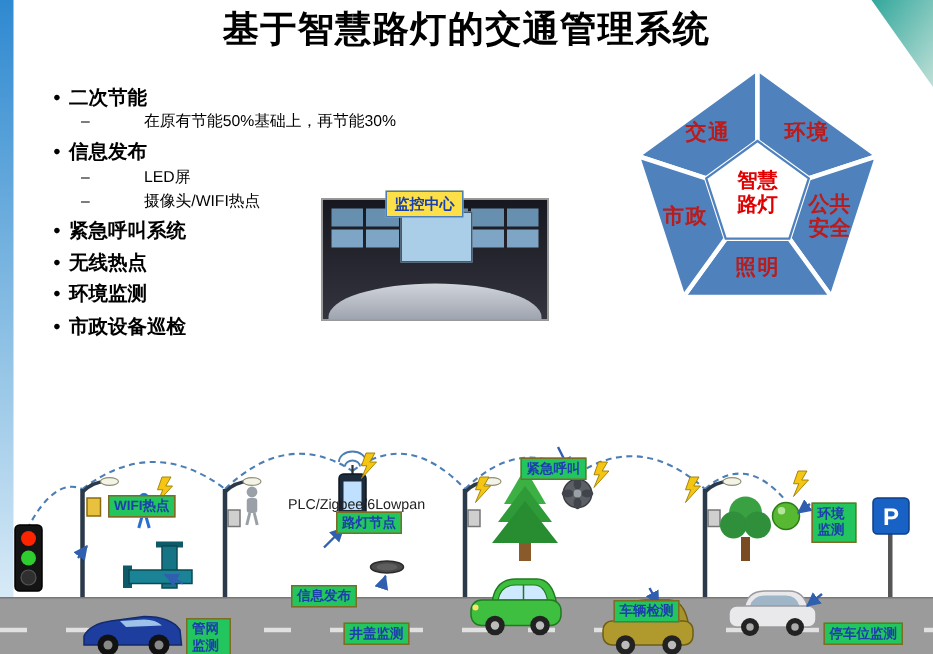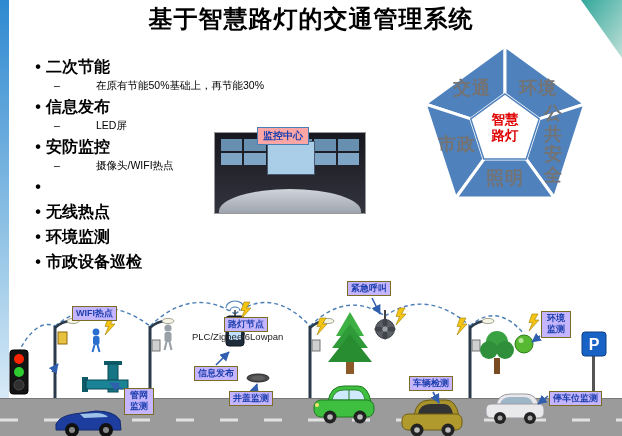--- a/index.html
+++ b/index.html
@@ -4,49 +4,49 @@
 <style>
   html,body{margin:0;padding:0;}
   .slide{position:relative;width:622px;height:436px;background:#ffffff;overflow:hidden;
          font-family:"Liberation Sans","DejaVu Sans",sans-serif;}
   .accent{position:absolute;left:0;top:0;width:9px;height:100%;
           background:linear-gradient(#2f89d0,#9cc9e8 60%,#e8f3fb);}
   .corner{position:absolute;right:0;top:0;}
   .title{position:absolute;left:10px;right:10px;top:3px;text-align:center;
          font-size:24px;font-weight:bold;color:#000;letter-spacing:1px;}
   .bullets{position:absolute;left:30px;top:52px;width:280px;color:#000;}
-  .b-item{display:flex;align-items:flex-end;font-size:16px;font-weight:bold;margin:5px 0 2px;line-height:1.25;}
+  .b-item{display:flex;align-items:flex-end;font-size:13px;font-weight:bold;margin:5px 0 2px;line-height:1.25;}
   .b-dot{width:16px;display:inline-block;text-align:center;flex:0 0 16px;}
   .b-dot::before{content:"•";}
   .b-sub{display:flex;align-items:flex-start;font-size:10.5px;margin:1px 0 3px 24px;line-height:1.25;gap:28px;}
   .b-dash{width:14px;display:inline-block;flex:0 0 14px;}
   .b-dash::before{content:"–";}
 
   .monitor-photo{position:absolute;left:214px;top:132px;width:150px;height:80px;
                  background:linear-gradient(#17171f,#34343f);border:1px solid #999;overflow:hidden;}
   .m-wall{position:absolute;left:6px;top:6px;right:6px;height:40px;}
   .m-row{display:flex;gap:2px;height:12px;margin-bottom:2px;}
   .m-scr{flex:1;background:#6f9cc0;opacity:.9;}
   .r2 .m-scr{background:#88b4d6;}
   .m-big{position:absolute;left:46px;top:2px;width:46px;height:32px;background:#aacde8;border:1px solid #4a5a6e;}
   .m-desk{position:absolute;left:4px;bottom:-2px;width:142px;height:26px;
           background:linear-gradient(#d0d4db,#9aa0ab);border-radius:70% 70% 0 0/120% 120% 0 0;}
-  .monitor-tag{position:absolute;left:257px;top:127px;background:#fca5a5;border:1px solid #4a7eb5;
+  .monitor-tag{position:absolute;left:257px;top:127px;background:#fde047;border:1px solid #4a7eb5;
                color:#1a3fae;font-size:10px;font-weight:bold;padding:1px 5px;white-space:nowrap;}
 
   .pent-svg{position:absolute;left:410px;top:38px;}
-  .pent-label{position:absolute;transform:translate(-50%,-50%);color:#737373;font-weight:bold;
-              font-size:18px;text-align:center;line-height:1.15;letter-spacing:1px;}
+  .pent-label{position:absolute;transform:translate(-50%,-50%);color:#b91c1c;font-weight:bold;
+              font-size:14px;text-align:center;line-height:1.15;letter-spacing:1px;}
   .pent-label.wrap2{width:28px;letter-spacing:0;}
   .pent-center{position:absolute;transform:translate(-50%,-50%);color:#e00000;font-weight:bold;
                font-size:13.5px;text-align:center;line-height:1.15;width:30px;}
 
   .scene-svg{position:absolute;left:0;top:268px;}
-  .tag{position:absolute;background:#c4b5fd;border:1px solid #7d6c24;color:#1d3fae;
-       font-weight:bold;font-size:9px;padding:1px 3px;line-height:1.25;text-align:center;white-space:nowrap;}
+  .tag{position:absolute;background:#22c55e;border:1px solid #7d6c24;color:#1d3fae;
+       font-weight:bold;font-size:9px;padding:1px 3px;line-height:1.25;text-align:left;white-space:nowrap;margin-top:24px;}
   .tag.wrap{white-space:normal;}
   .plain-tag{position:absolute;color:#222;font-size:9.5px;white-space:nowrap;margin-top:32px;}
 </style>
 </head>
 <body>
 
 <div class="slide">
   <div class="accent"></div>
 
   <svg class="corner" width="44" height="60">
@@ -71,30 +71,27 @@
         <span>在原有节能50%基础上，再节能30%</span>
       </div>
     <div class="b-item">
         <span class="b-dot"></span>
         <span>信息发布</span>
       </div>
     <div class="b-sub">
         <span class="b-dash"></span>
         <span>LED屏</span>
       </div>
-    <div class="b-item">
-        <span class="b-dot"></span>
-        <span>安防监控</span>
-      </div>
     <div class="b-sub">
         <span class="b-dash"></span>
         <span>摄像头/WIFI热点</span>
       </div>
     <div class="b-item">
         <span class="b-dot"></span>
+        <span>紧急呼叫系统</span>
       </div>
     <div class="b-item">
         <span class="b-dot"></span>
         <span>无线热点</span>
       </div>
     <div class="b-item">
         <span class="b-dot"></span>
         <span>环境监测</span>
       </div>
     <div class="b-item">

